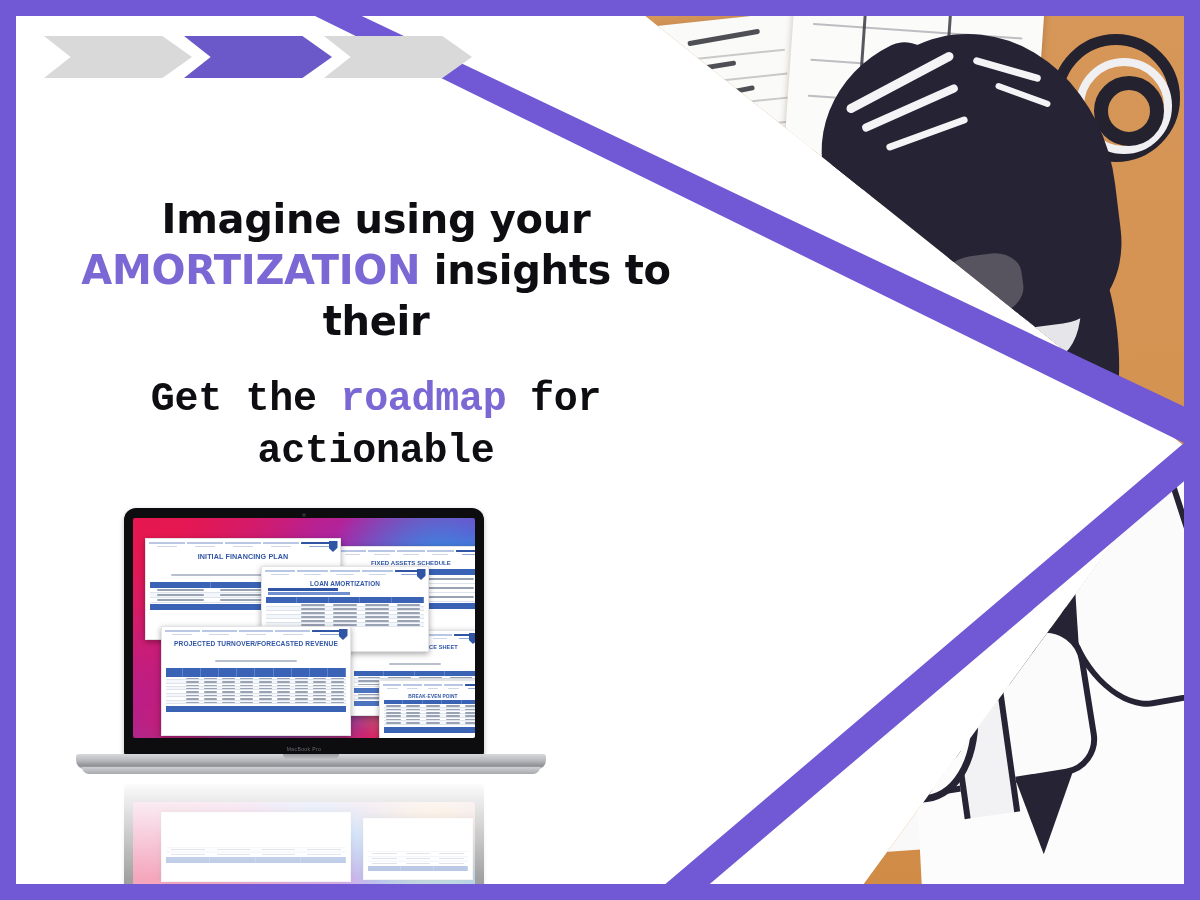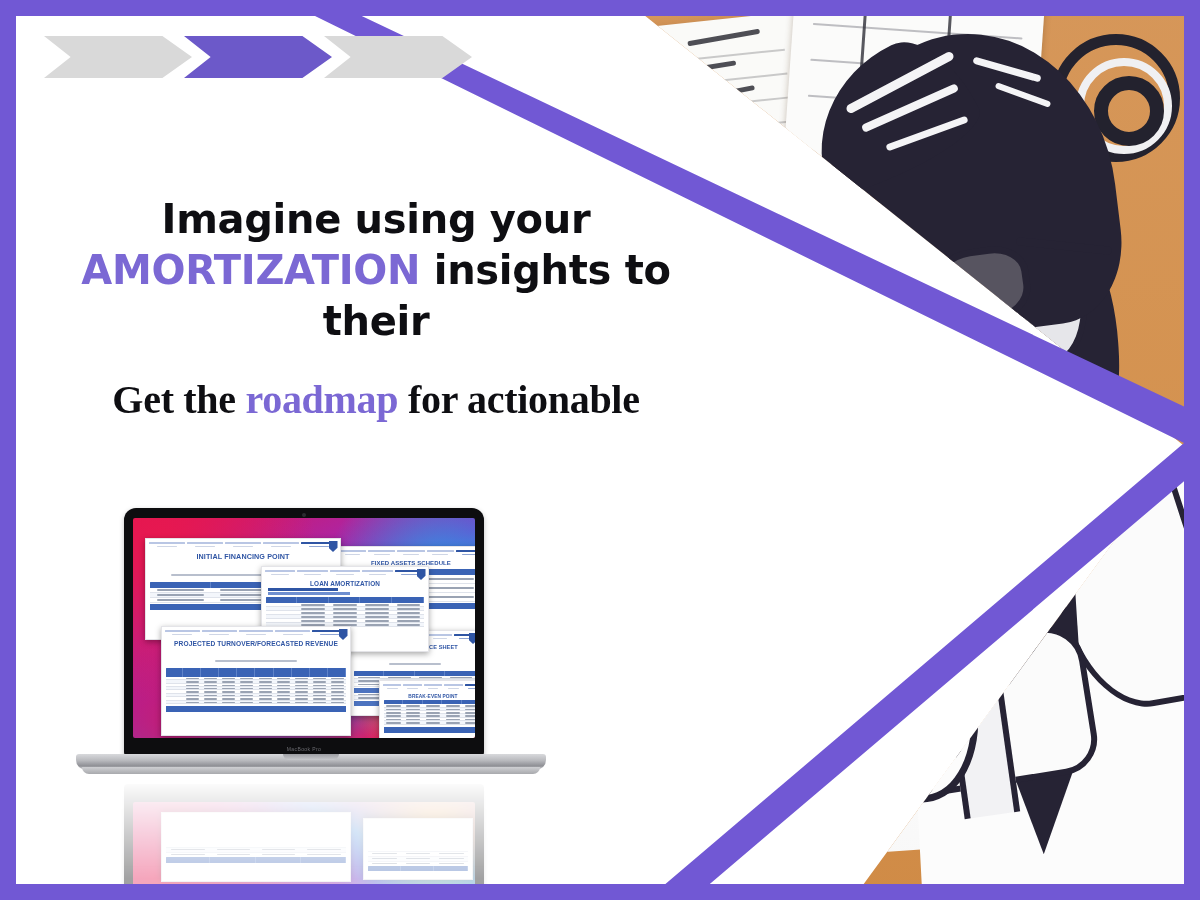--- a/index.html
+++ b/index.html
@@ -313,21 +313,21 @@
     font-weight: bold;
     font-size: 40px;
     line-height: 1.28;
     color: #0e0e12;
     letter-spacing: -0.3px;
   }
   .headline .accent { color: #7B68D4; }
   .subline {
     position: absolute; left: 20px; top: 358px; width: 680px;
     text-align: center;
-    font-family: Liberation Serif, serif;
+    font-family: Liberation Mono, monospace;
     font-weight: bold;
     font-size: 40px;
     line-height: 1.30;
     color: #0e0e12;
     letter-spacing: -0.3px;
   }
   .subline .accent { color: #7B68D4; }
 
   
   .macbook { position: absolute; left: 60px; top: 492px; width: 470px; height: 290px; }
@@ -597,21 +597,21 @@
                 <div class="doc-tab">
                     <div class="tbar"></div>
                     <div class="tlab"></div>
                   </div>
                 <div class="doc-tab sel">
                     <div class="tbar"></div>
                     <div class="tlab"></div>
                   </div>
                 <div class="doc-shield"></div>
               </div>
-              <div class="doc-title" style="font-size:7.2px">INITIAL FINANCING POINT</div>
+              <div class="doc-title" style="font-size:7.2px">INITIAL FINANCING PLAN</div>
               <div class="doc-sub"><span class="sbar" style="width:74%"></span></div>
               <div class="tbl">
                 <div class="hrow">
                     <div class="hc"></div>
                     <div class="hc"></div>
                     <div class="hc"></div>
                   </div>
                 <div class="r">
                     <div class="c">
                       <i></i>

